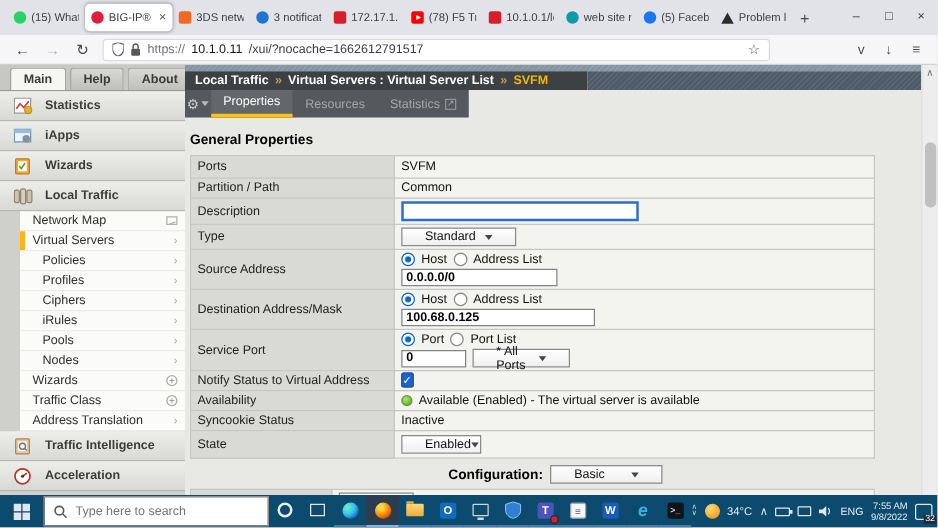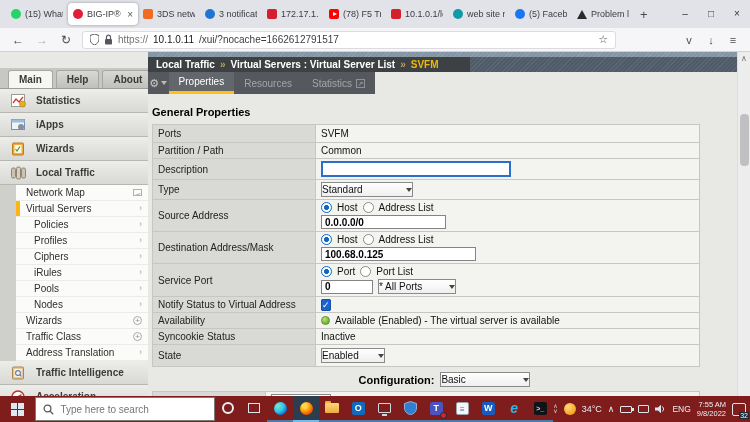--- a/index.html
+++ b/index.html
@@ -35,21 +35,21 @@
   #urlbar .host { color:#17171a; }
   #urlbar .path { color:#3c3c44; }
   #urlbar .star { margin-left:auto; font-size:11px; color:#5a5a60; }
   .nav-right { display:flex; margin-left:auto; }
   .nav-right span { width:22px; text-align:center; font-size:11px; color:#4a4a50; }
   .dl-ico { position:relative; }
 
   
   #f5 { position:absolute; top:52px; left:0; width:737px; height:344px; background:#e8e8e5; overflow:hidden; }
 
-  #sidebar { position:absolute; left:0; top:16px; width:148px; height:344px; background:#cfcfcc; }
+  #sidebar { position:absolute; left:0; top:0; width:148px; height:344px; background:#cfcfcc; }
   #sbtabs { height:21px; background:#c7c7c4; border-bottom:1px solid #9c9c99; display:flex; align-items:flex-end; padding-left:8px; gap:3px; }
   .sbtab { height:18px; padding:0 10px; font-size:10px; font-weight:bold; color:#3a3a38; background:linear-gradient(#d8d8d5,#bfbfbc); border:1px solid #a6a6a3; border-bottom:none; border-radius:3px 3px 0 0; display:flex; align-items:center; }
   .sbtab.active { background:#f6f6f3; }
   .mitem { height:24px; display:flex; align-items:center; gap:9px; padding-left:11px; font-size:10px; font-weight:bold; color:#3b3b39; background:linear-gradient(#ececе8,#d9d9d5); background:linear-gradient(#ececе8,#d9d9d5); background:linear-gradient(#ededе9,#d8d8d4); background:linear-gradient(#ededEA,#d8d8d4); border-bottom:1px solid #b6b6b3; }
   .mitem svg { flex:none; }
   #submenu { margin-left:16px; width:132px; background:#fbfbf9; }
   .sitem { height:16px; display:flex; align-items:center; font-size:10px; color:#2f2f2d; border-bottom:1px solid #ebebe8; padding:0 6px 0 10px; position:relative; }
   .sitem.nested { padding-left:18px; }
   .sitem .rt { margin-left:auto; color:#a5a5a2; font-size:9px; line-height:1; }
   .plus-c { margin-left:auto; width:9px; height:9px; border:1px solid #aaaaa7; border-radius:50%; color:#8a8a87; font-size:8px; line-height:7px; text-align:center; }
@@ -77,35 +77,35 @@
   table.props { border-collapse:collapse; width:548px; }
   table.props td { border:1px solid #c6c6c3; font-size:10px; padding:2px 5px; vertical-align:middle; }
   td.l { background:#d9d9d6; color:#222; width:163px; }
   table.cfg td.l { width:113px; }
   td.v { background:#f3f3f0; color:#111; }
   .stack { display:flex; flex-direction:column; gap:2px; }
   .hrow { display:flex; align-items:center; gap:5px; }
 
   input.txt { height:14px; border:1px solid #848484; background:#fff; font-size:10px; font-family:"Liberation Sans",sans-serif; padding:0 3px;font-weight:bold; }
   input.txt.focus { border:2px solid #2a6fc9; height:16px; }
-  .sel { height:15px; border:1px solid #8a8a8a; background:linear-gradient(#fff,#efefef); display:inline-flex; align-items:center; font-size:10px; padding:0 0; color:#111; }
+  .sel { height:15px; border:1px solid #8a8a8a; background:linear-gradient(#fff,#efefef); display:inline-flex; align-items:center; font-size:10px; padding:0 18px; color:#111; }
   .sel .chev { margin-left:auto; width:0; height:0; border-left:3px solid transparent; border-right:3px solid transparent; border-top:4px solid #444; }
   .rd { width:11px; height:11px; border-radius:50%; background:#fff; border:1px solid #8a8a8a; flex:none; }
   .rd.on { border:1.5px solid #0c66c2; background:radial-gradient(circle,#0c66c2 0 2.2px,#fff 2.8px); }
   .cb { width:11px; height:11px; background:#1d63cf; border:1px solid #1452a8; border-radius:2px; color:#fff; font-size:9px; line-height:10px; text-align:center; }
   .dot { width:9px; height:9px; border-radius:50%; background:radial-gradient(circle at 35% 30%, #b9e487, #7cb840 60%, #5d9327); border:1px solid #679a2f; flex:none; }
   .cfg-head { display:flex; align-items:center; gap:6px; margin:5px 0 4px; font-size:11px; font-weight:bold; color:#000;justify-content:center; }
 
   
   #pg-scroll { position:absolute; top:52px; right:0; width:13px; height:344px; background:#ededee; border-left:1px solid #dddddf; }
   #pg-scroll .arr { display:block; text-align:center; font-size:8px; color:#707074; height:13px; line-height:13px; }
   #pg-thumb { position:absolute; top:62px; left:2px; width:9px; height:52px; background:#c0c0c3; border-radius:4px; }
 
   
-  #taskbar { position:absolute; left:0; bottom:0; width:750px; height:26px; background:#7f1d1d; display:flex; align-items:center; color:#e8eef5; }
+  #taskbar { position:absolute; left:0; bottom:0; width:750px; height:26px; background:#0c4a6e; display:flex; align-items:center; color:#e8eef5; }
   #start { width:38px; height:26px; display:flex; align-items:center; justify-content:center; }
   .winlogo { display:grid; grid-template-columns:6px 6px; grid-template-rows:6px 6px; gap:1px; }
   .winlogo i { background:#dfe7f0; }
   #tsearch { width:192px; height:24px; background:#fff; border:1px solid #7a7a7a; display:flex; align-items:center; gap:6px; padding:0 7px; }
   #tsearch input { border:none; outline:none; flex:1; font-size:10px; color:#555; font-family:"Liberation Sans",sans-serif; background:transparent; }
   .tb-ic { width:26px; height:26px; display:flex; align-items:center; justify-content:center; flex:none; border-bottom:2px solid transparent; position:relative; }
   .tb-ic.open { border-bottom-color:#4a7ba6; }
   .tb-ic.activeapp { background:#2c3d50; border-bottom-color:#76b9ed; }
   .circle-ic { width:13px; height:13px; border-radius:50%; }
   .cortana { width:12px; height:12px; border:2px solid #e8eef5; border-radius:50%; }

